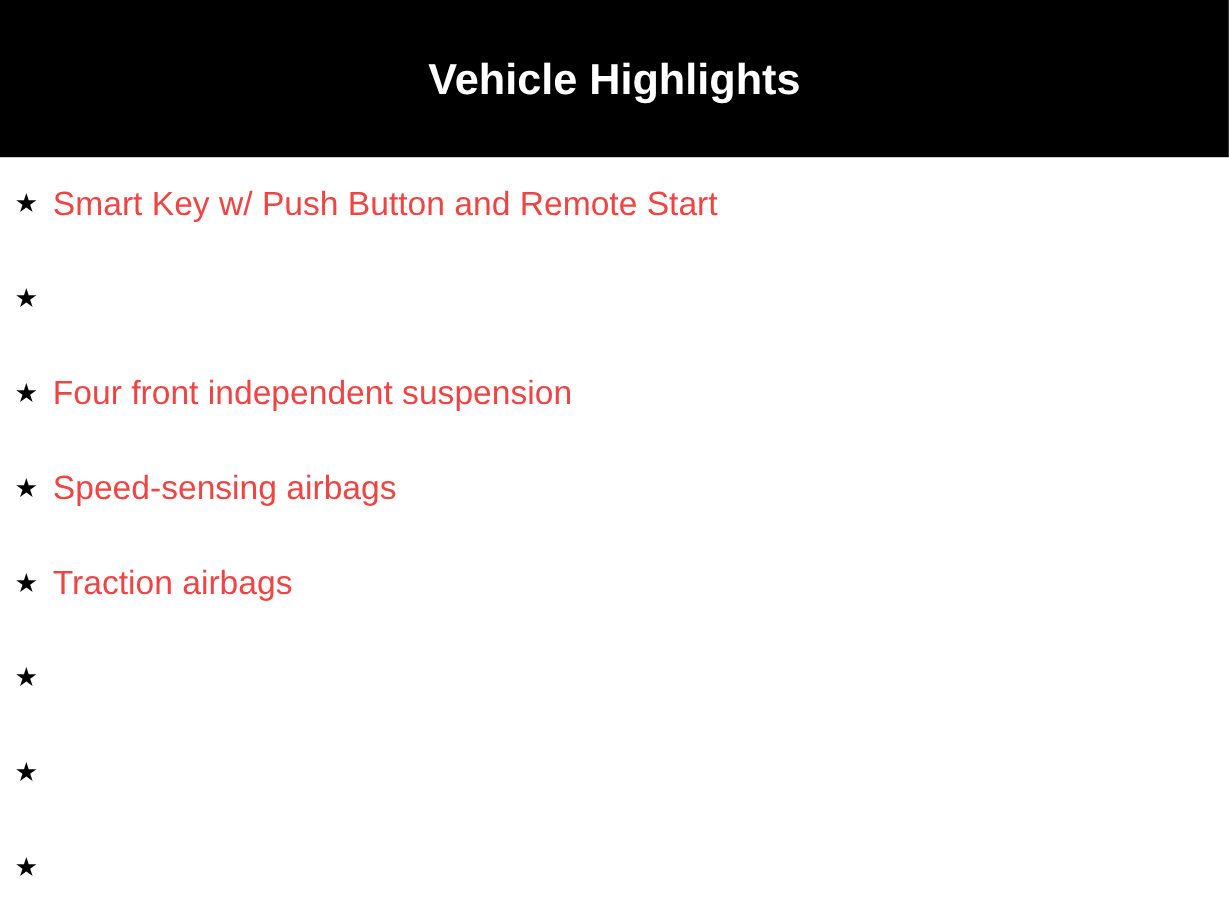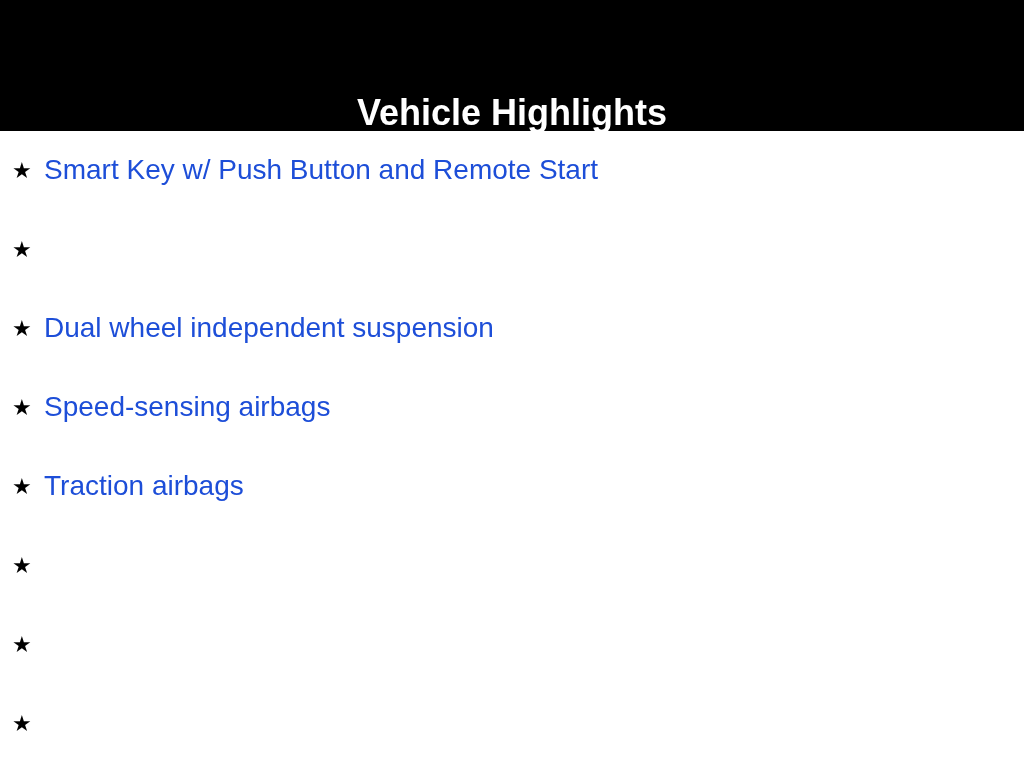--- a/index.html
+++ b/index.html
@@ -21,21 +21,21 @@
     background: #ffffff;
   }
   .header-bar {
     position: absolute;
     top: 0;
     left: 0;
     width: 1024px;
     height: 131px;
     background: #000000;
     display: flex;
-    align-items: flex-end;
+    align-items: center;
     justify-content: center;
   }
   .header-title {
     color: #ffffff;
     font-family: "Liberation Sans", sans-serif;
     font-size: 36px;
     font-weight: bold;
     letter-spacing: 0px;
     line-height: 1;
     white-space: nowrap;
@@ -61,21 +61,21 @@
     display: inline-block;
     width: 32px;
     flex: 0 0 32px;
     color: #000000;
     font-family: "DejaVu Sans", sans-serif;
     font-size: 22px;
     line-height: 1;
     text-align: left;
   }
   .highlight-text {
-    color: #1d4ed8;
+    color: #ef4444;
     font-family: "Liberation Sans", sans-serif;
     font-size: 28px;
     font-weight: normal;
     line-height: 1.1;
     white-space: nowrap;
   }
 </style>
 </head>
 <body>
 
@@ -91,21 +91,21 @@
       <span class="bullet-star">★</span>
       <span class="highlight-text">Smart Key w/ Push Button and Remote Start</span>
     </li>
 
     <li class="highlight-item">
       <span class="bullet-star">★</span>
     </li>
 
     <li class="highlight-item">
       <span class="bullet-star">★</span>
-      <span class="highlight-text">Dual wheel independent suspension</span>
+      <span class="highlight-text">Four front independent suspension</span>
     </li>
 
     <li class="highlight-item">
       <span class="bullet-star">★</span>
       <span class="highlight-text">Speed-sensing airbags</span>
     </li>
 
     <li class="highlight-item">
       <span class="bullet-star">★</span>
       <span class="highlight-text">Traction airbags</span>

